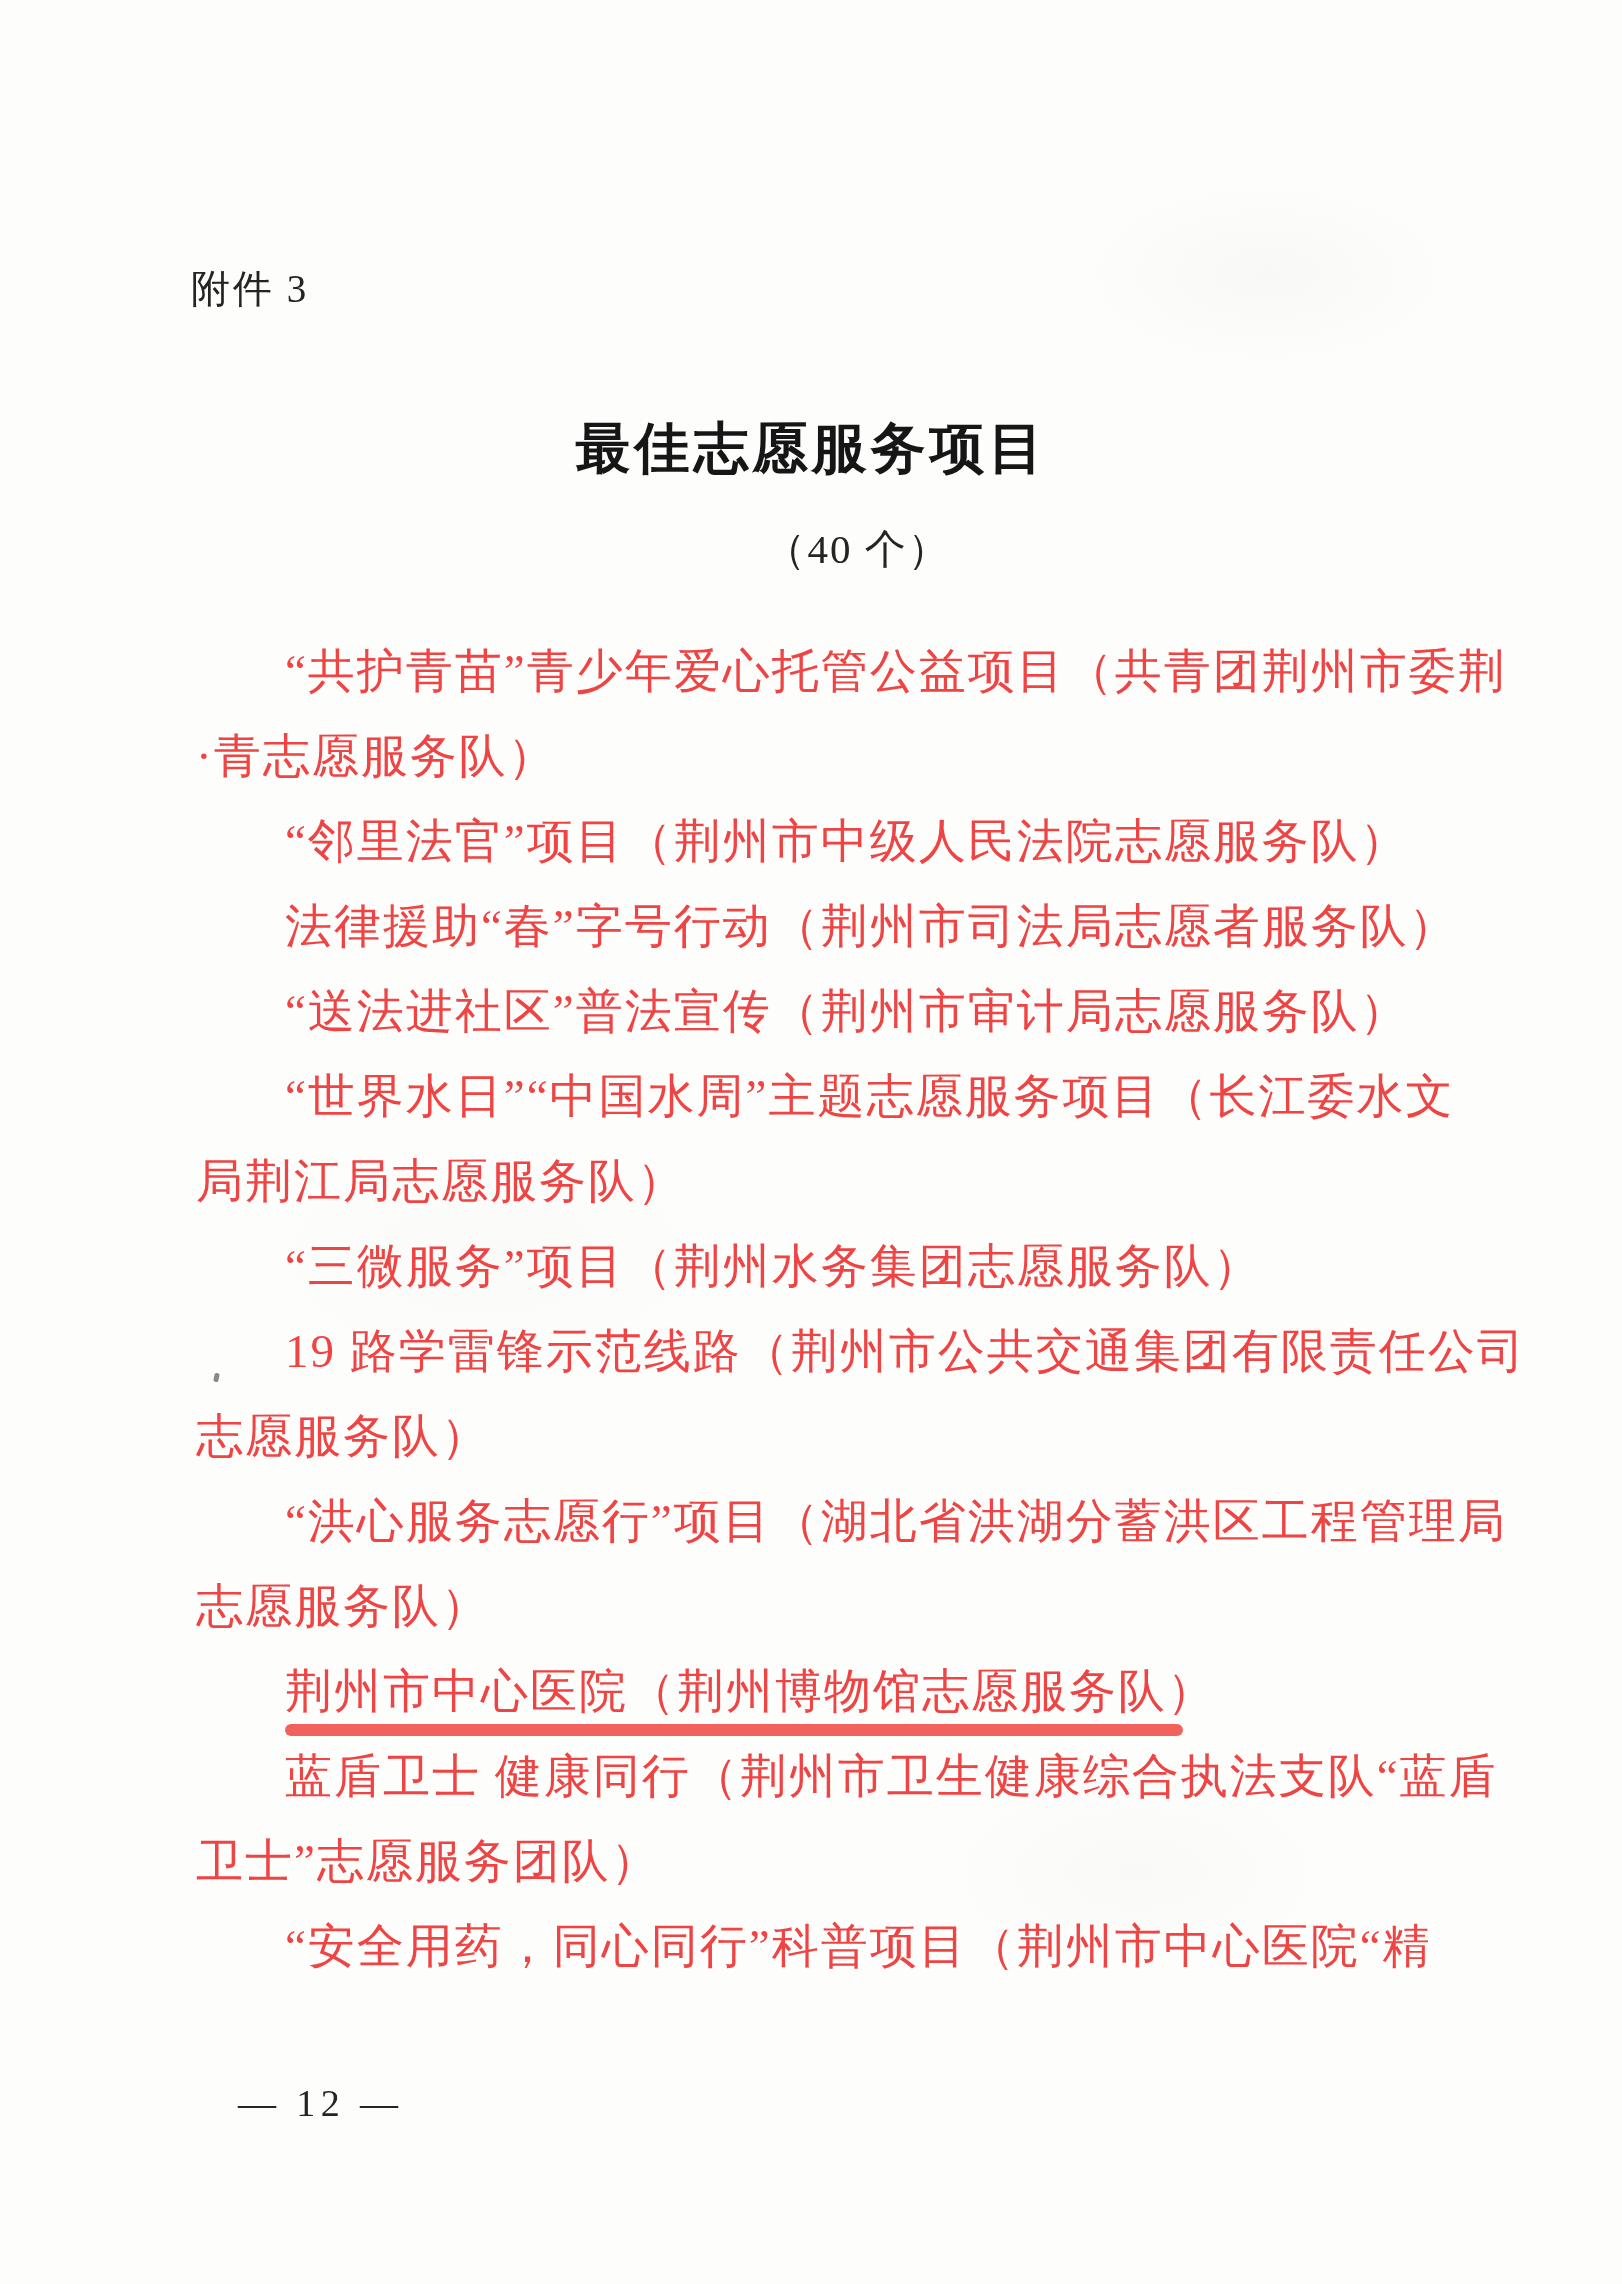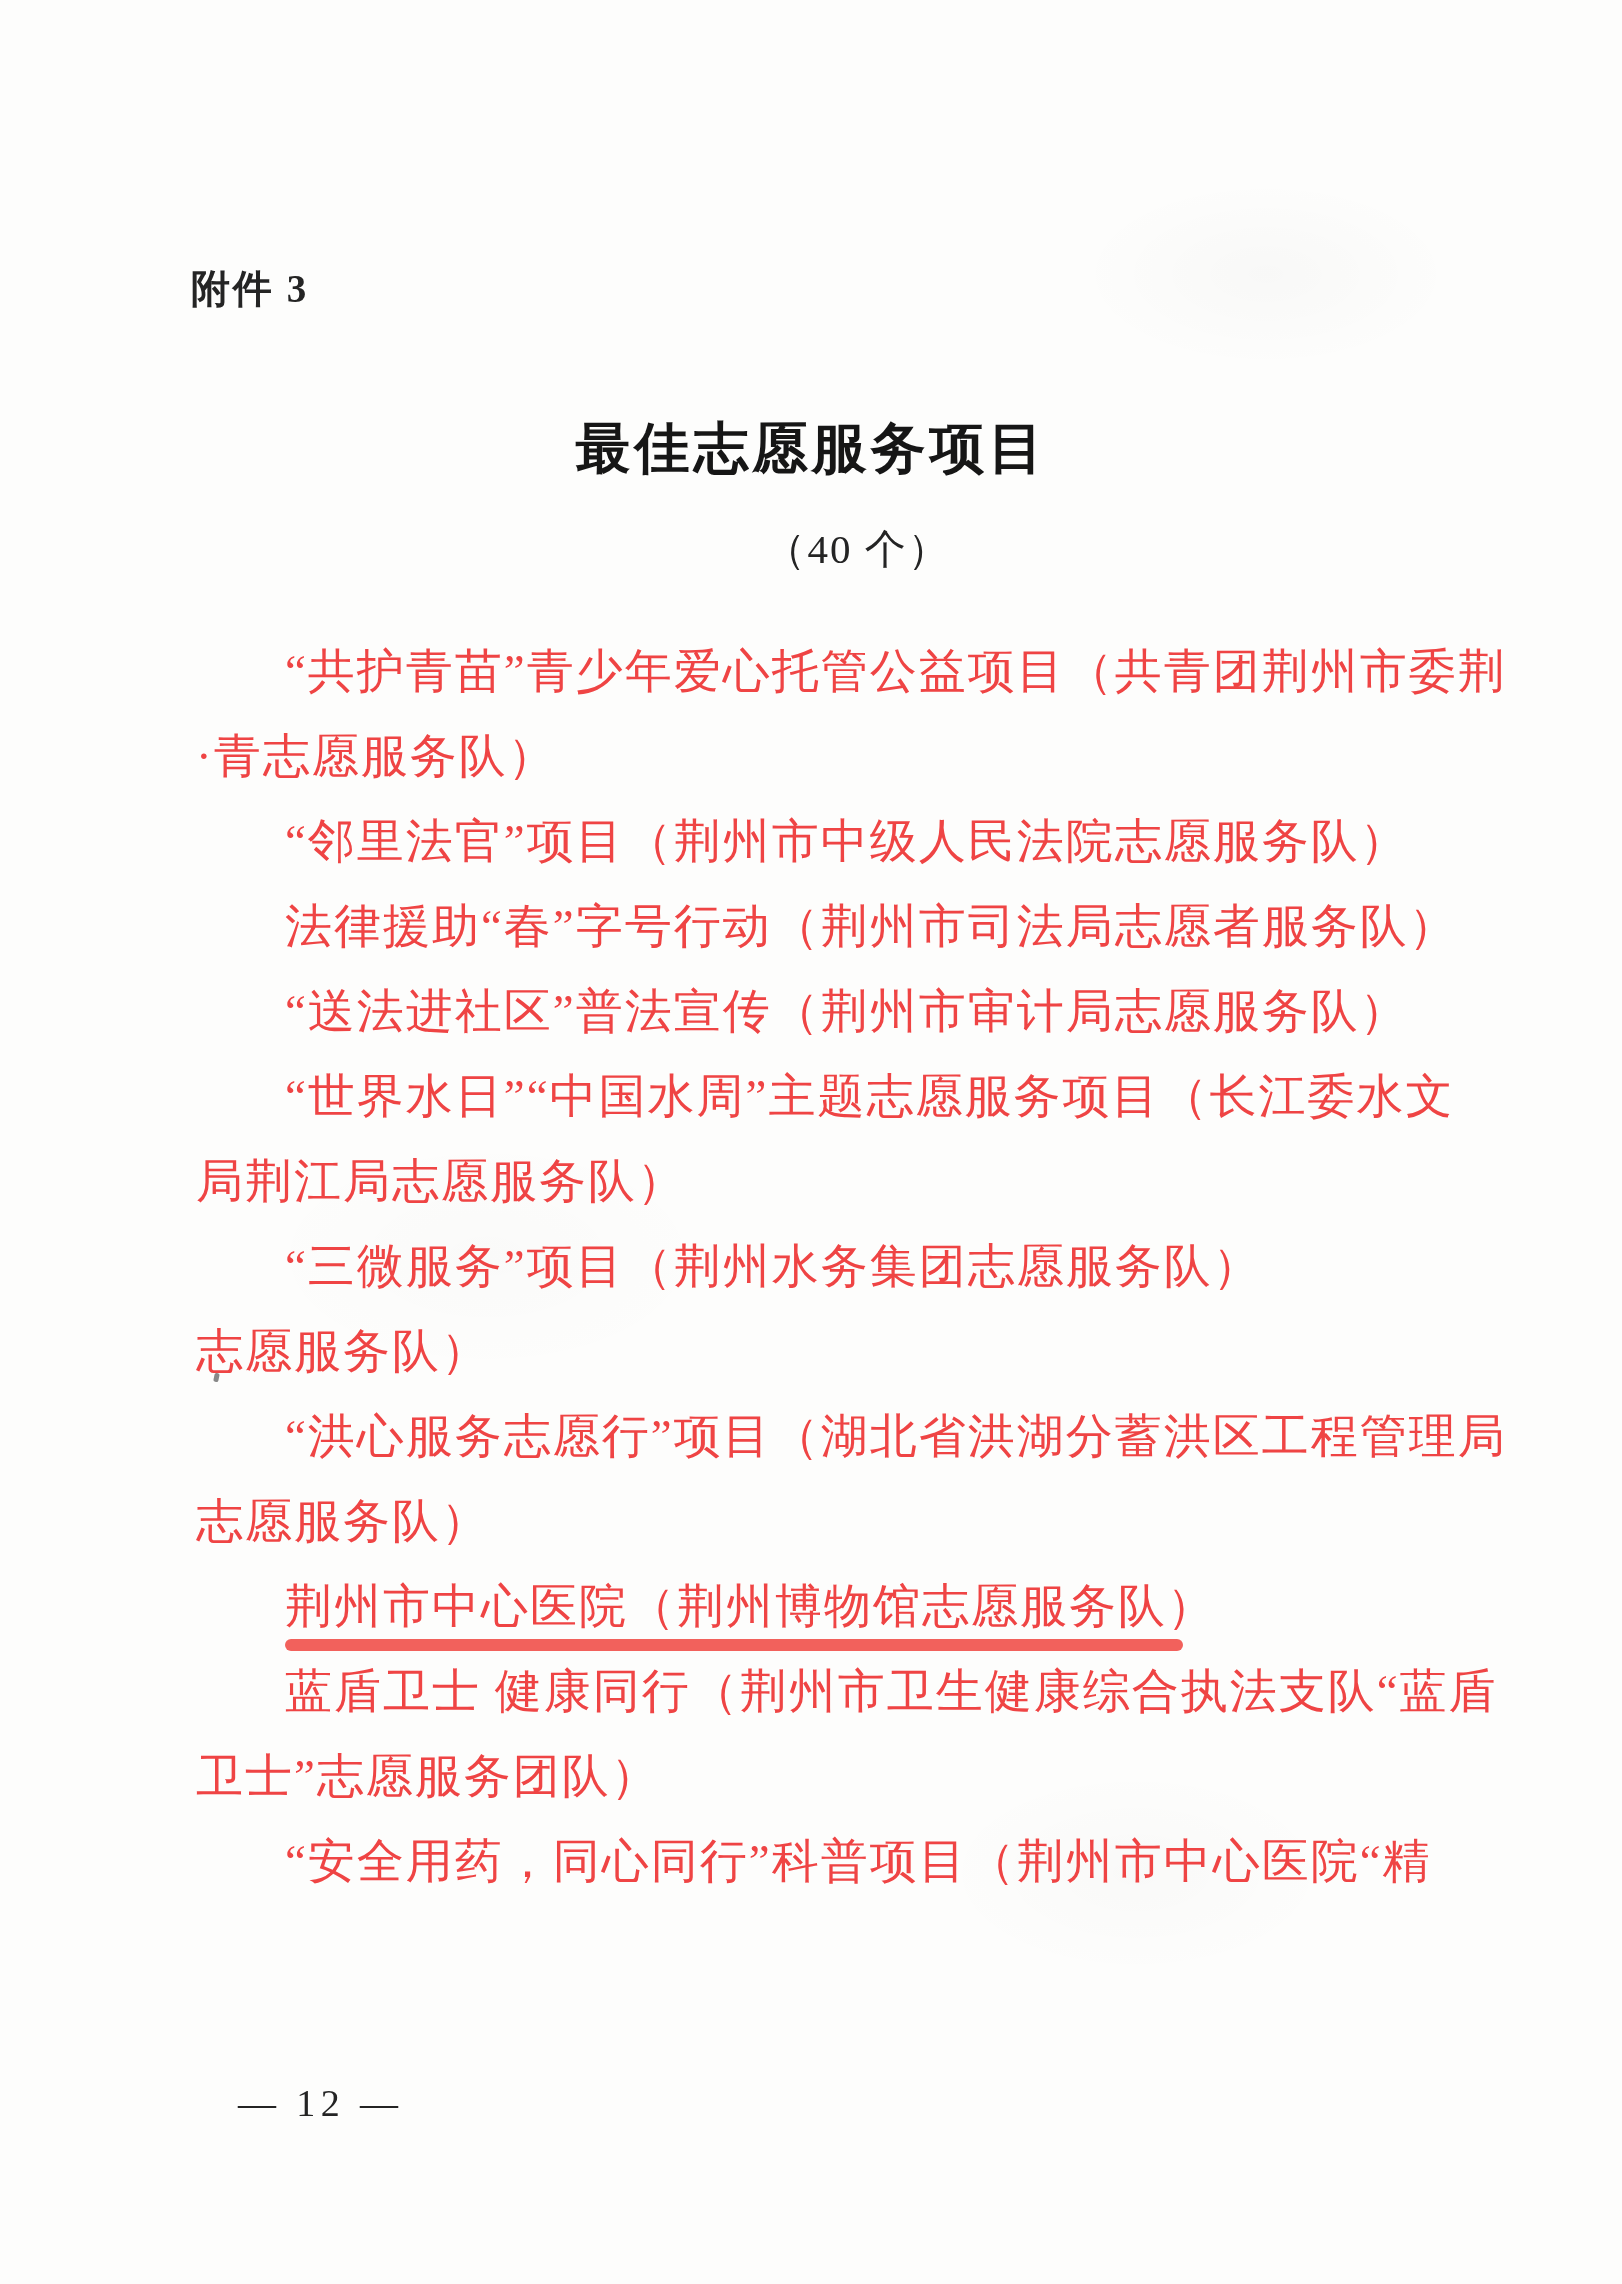--- a/index.html
+++ b/index.html
@@ -28,21 +28,20 @@
       radial-gradient(ellipse 284px 149px at 70% 82%, rgba(0,0,0,0.015), transparent 70%);
     pointer-events: none;
   }
   .attachment-label {
     position: absolute;
     left: 191px;
     top: 262px;
     font-size: 39px;
     letter-spacing: 2.7px;
     color: #242424;
-    font-weight: bold;
   }
   .doc-title {
     position: absolute;
     left: 0;
     top: 412px;
     width: 100%;
     text-align: center;
     font-family: "Liberation Sans", "DejaVu Sans", sans-serif;
     font-weight: 700;
     font-size: 55px;
@@ -141,20 +140,23 @@
       </div>
     <div class="line indent">
         <span class="txt">“世界水日”“中国水周”主题志愿服务项目（长江委水文</span>
       </div>
     <div class="line">
         <span class="txt">局荆江局志愿服务队）</span>
       </div>
     <div class="line indent">
         <span class="txt">“三微服务”项目（荆州水务集团志愿服务队）</span>
       </div>
+    <div class="line indent">
+        <span class="txt">19 路学雷锋示范线路（荆州市公共交通集团有限责任公司</span>
+      </div>
     <div class="line">
         <span class="txt">志愿服务队）</span>
       </div>
     <div class="line indent">
         <span class="txt">“洪心服务志愿行”项目（湖北省洪湖分蓄洪区工程管理局</span>
       </div>
     <div class="line">
         <span class="txt">志愿服务队）</span>
       </div>
     <div class="line indent">

